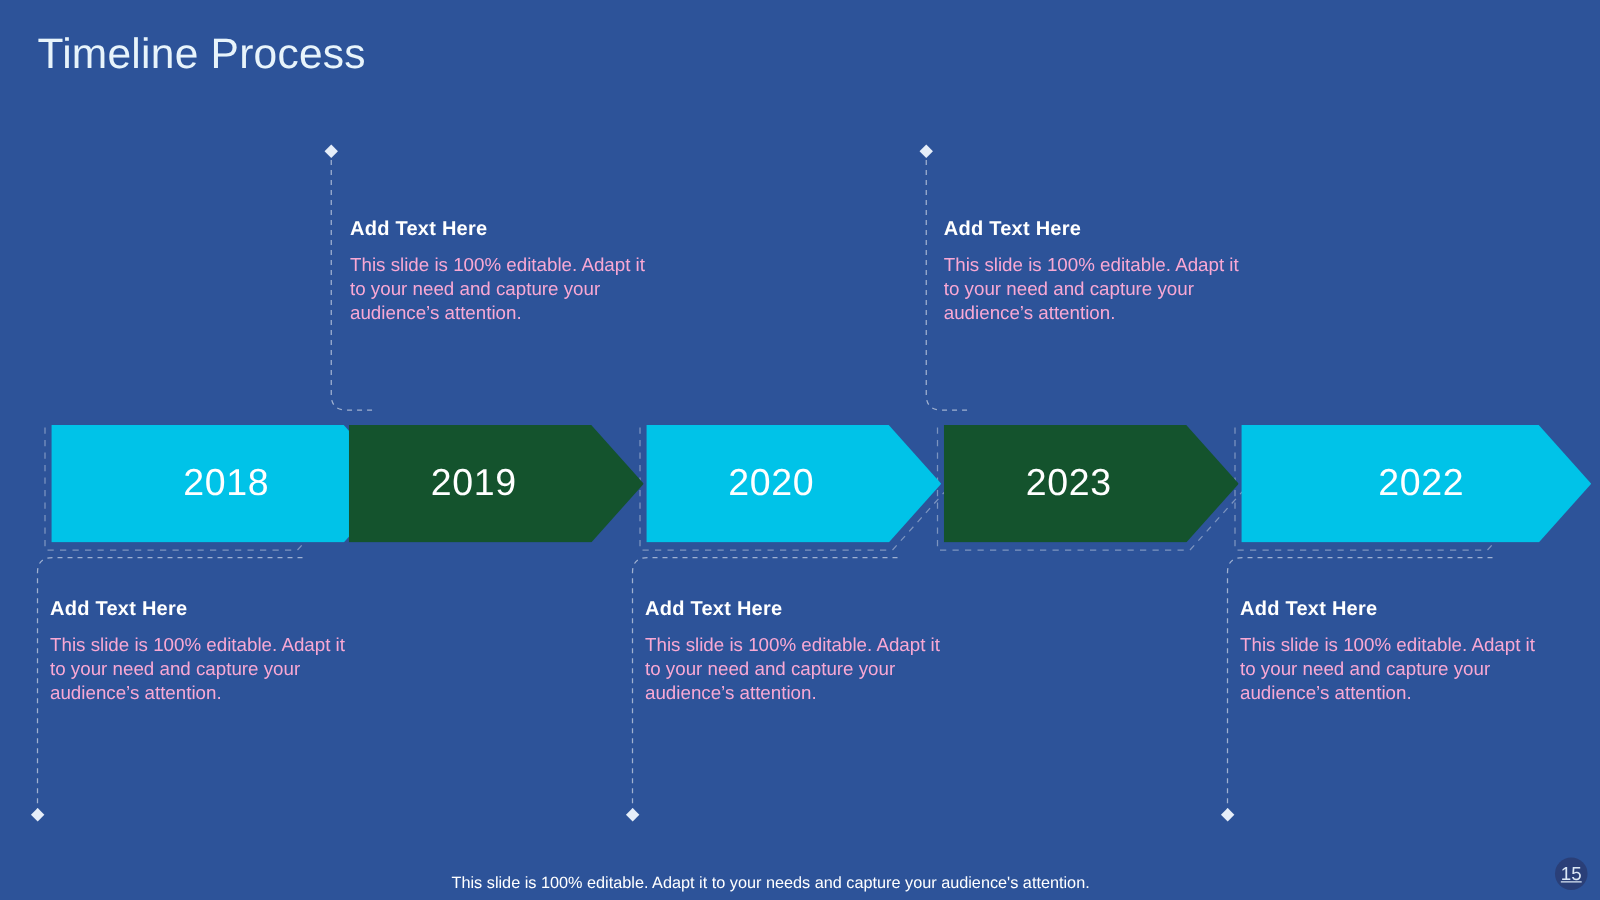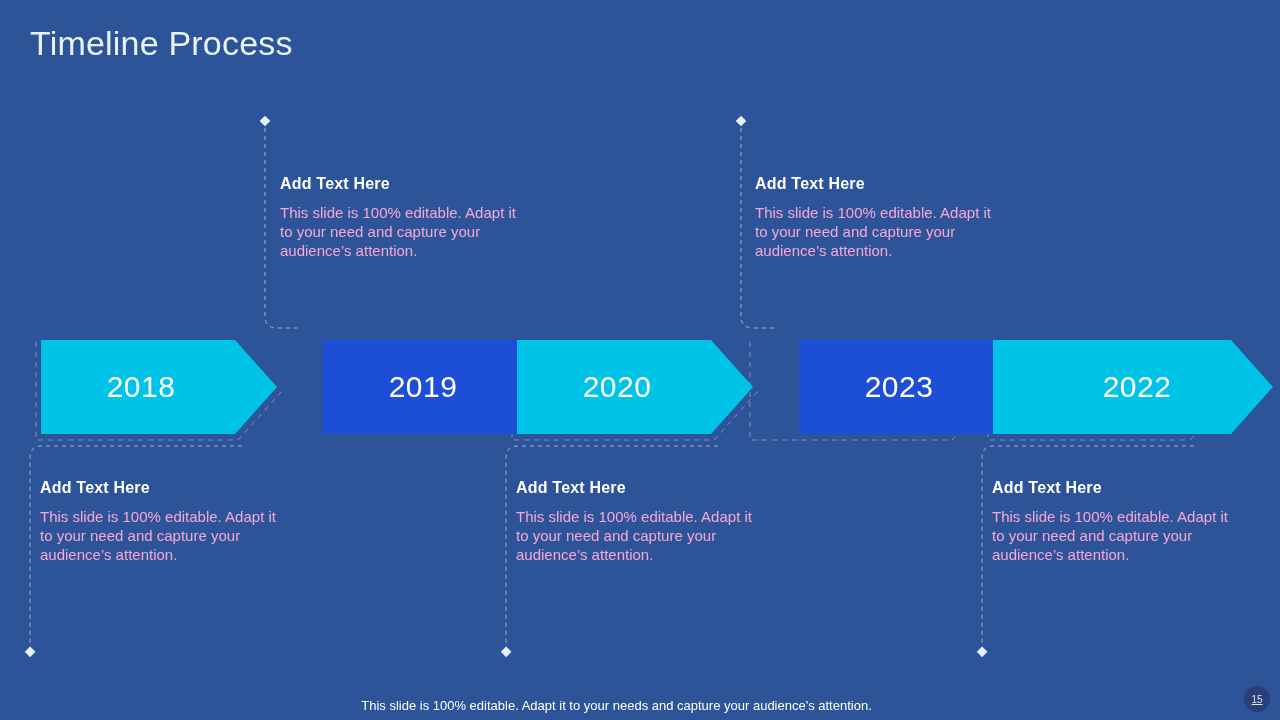--- a/index.html
+++ b/index.html
@@ -51,21 +51,21 @@
   }
   .chevron-label {
     font-size: 30px;
     font-weight: 400;
     color: #ffffff;
     letter-spacing: 0.5px;
     position: relative;
     left: -18px;
   }
   .chevron.cyan  { background: #00c3e8; }
-  .chevron.crimson { background: #1d4ed8; margin-left: 44px; }
+  .chevron.crimson { background: #14532d; }
 
   
   .text-block {
     position: absolute;
     width: 250px;
   }
   .block-heading {
     font-size: 16px;
     font-weight: bold;
     color: #ffffff;
@@ -98,21 +98,21 @@
   }
   #page-badge {
     position: absolute;
     right: 10px;
     top: 686px;
     width: 26px;
     height: 26px;
     border-radius: 50%;
     background: #2a3f78;
     color: #dbe7f5;
-    font-size: 10px;
+    font-size: 15px;
     display: flex;
     align-items: center;
     justify-content: center;
     text-decoration: underline;
   }
 </style>
 </head>
 <body>
 
 <div id="slide">
@@ -160,21 +160,21 @@
         <path d="M 36 8 L 36 106 L 238 106 L 282 57"></path>
         <path d="M 750 8 L 750 106 L 952 106 L 996 57"></path>
         <path d="M 512 8 L 512 106 L 714 106 L 758 57"></path>
         <path d="M 988 8 L 988 106 L 1190 106 L 1234 57"></path>
       </g>
     </svg>
   </div>
 
   <div id="chevron-band">
 
-    <div class="chevron cyan" style="left:41px; width:236px;">
+    <div class="chevron cyan" style="left:41px; width:236px;padding-left:40px;">
       <span class="chevron-label">2018</span>
     </div>
 
     <div class="chevron crimson" style="left:279px; width:236px;">
       <span class="chevron-label">2019</span>
     </div>
 
     <div class="chevron cyan" style="left:517px; width:236px;">
       <span class="chevron-label">2020</span>
     </div>

